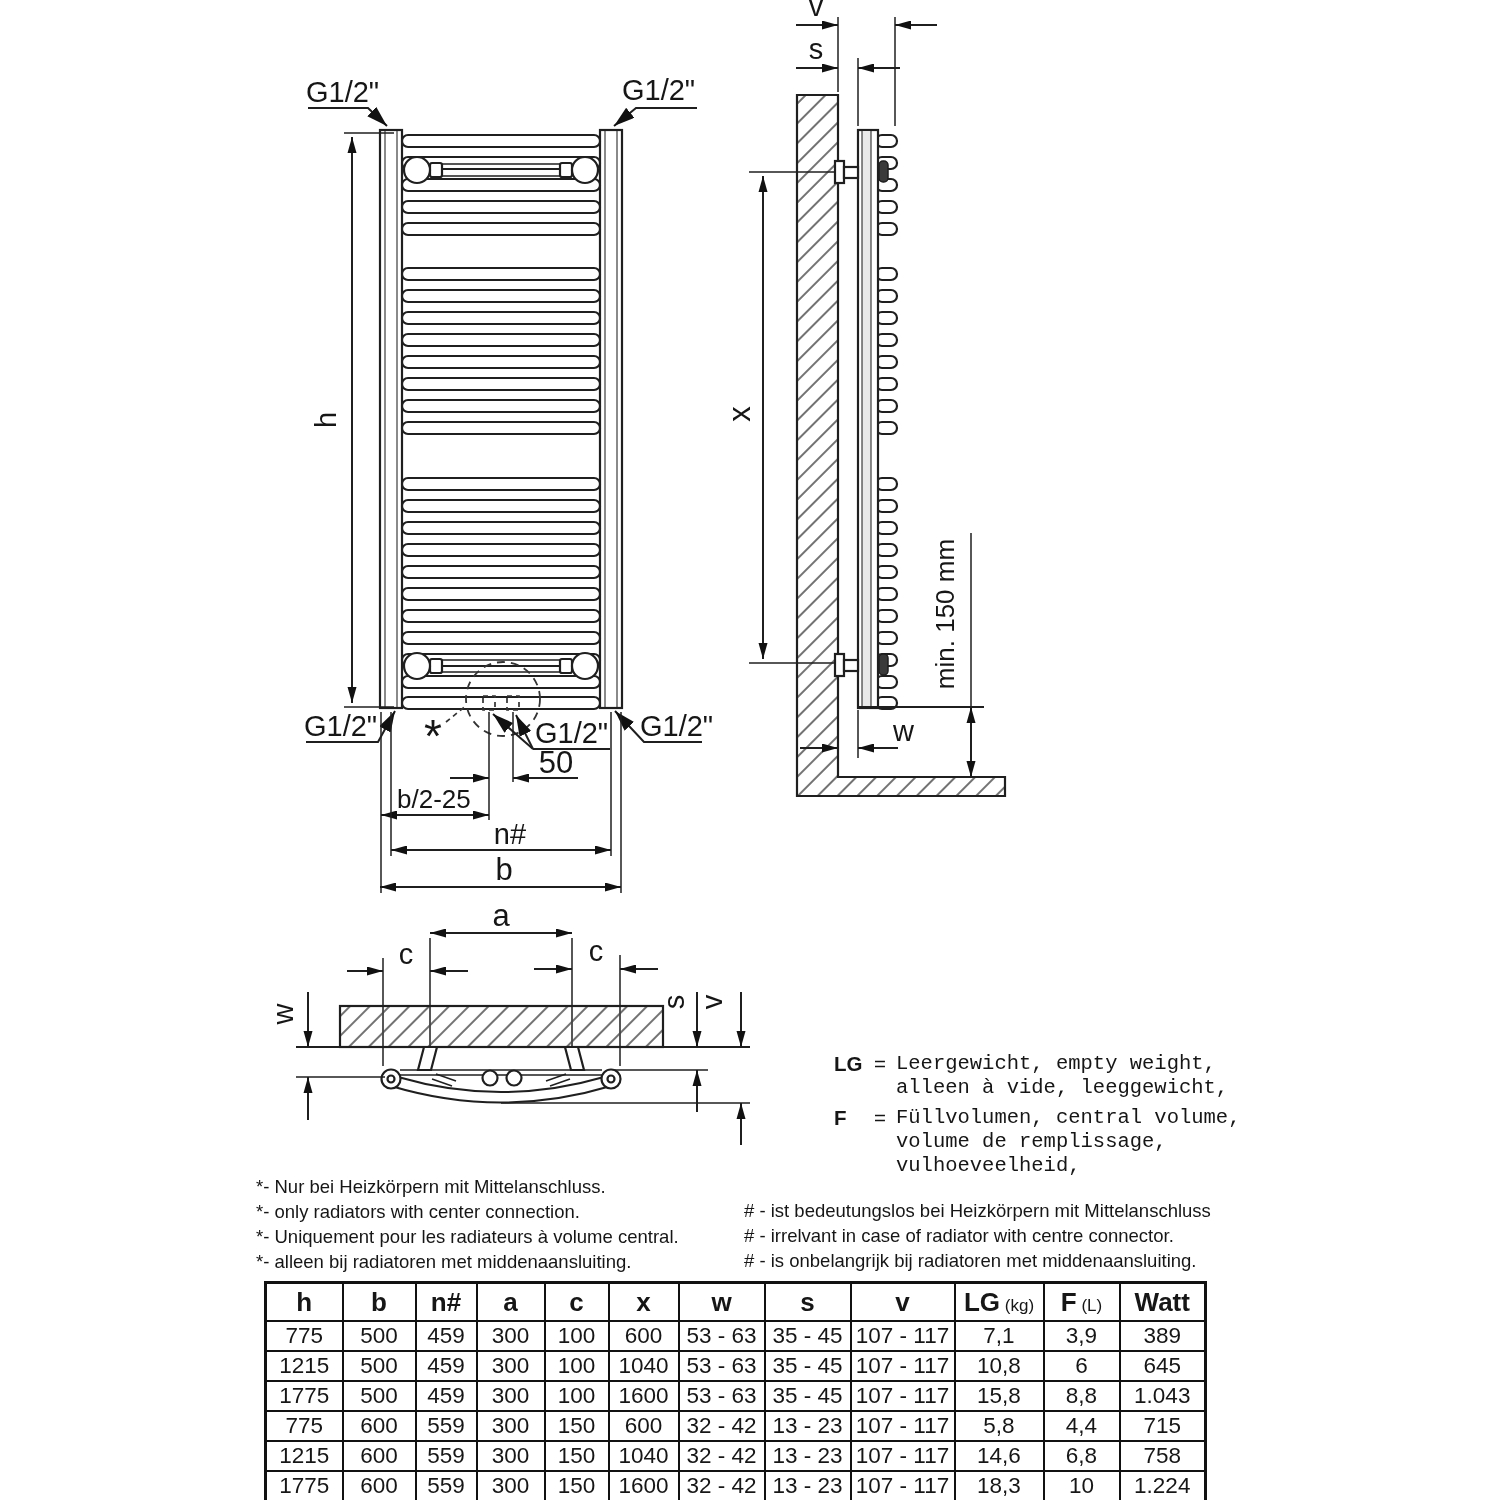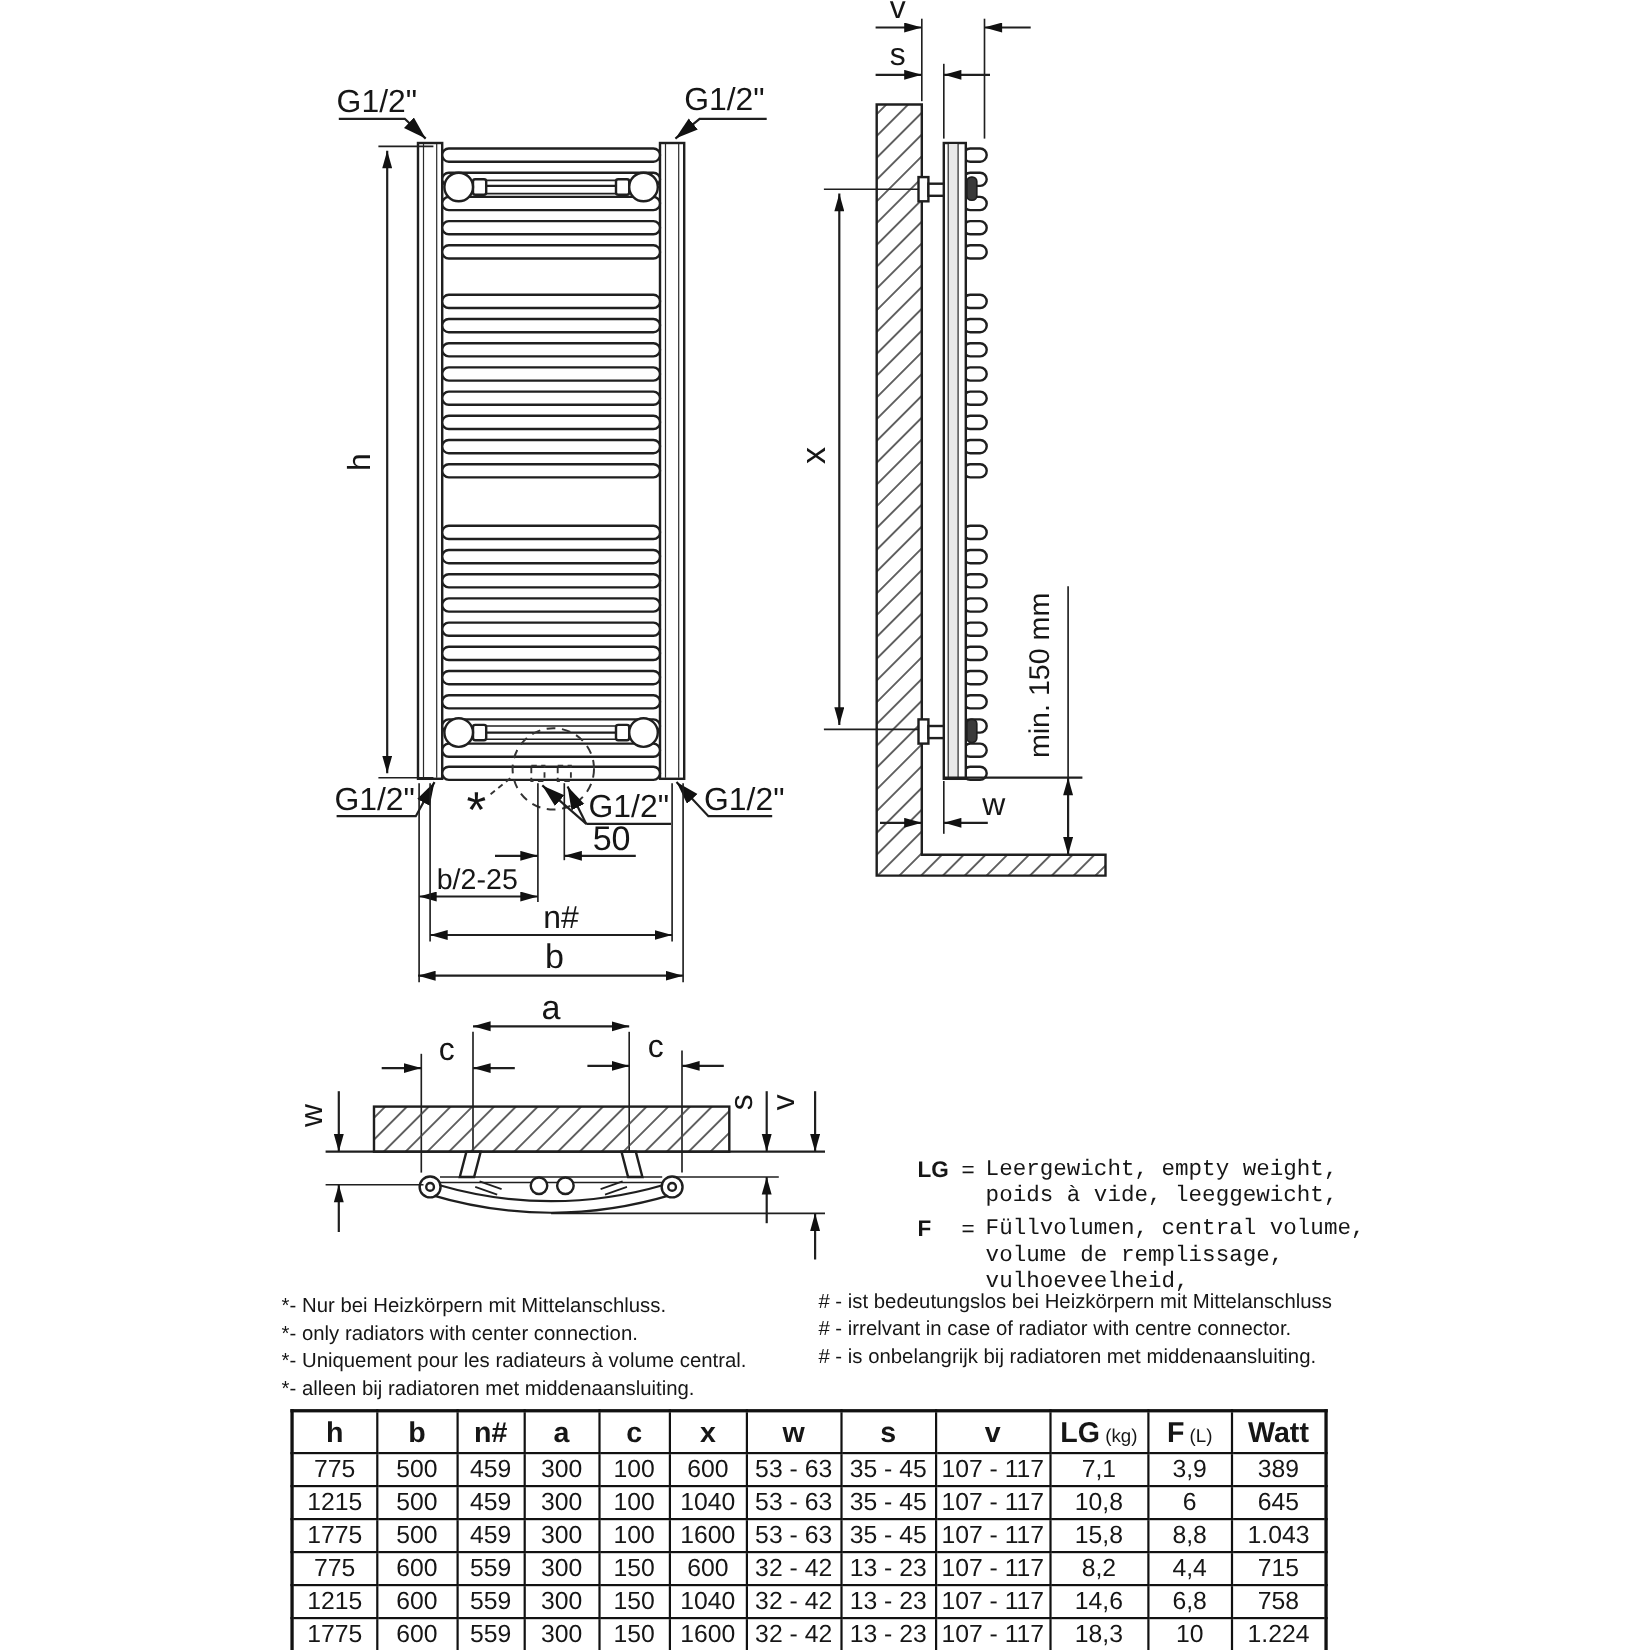--- a/index.html
+++ b/index.html
@@ -20,21 +20,21 @@
   .dashed-sm{fill:none;stroke:#333;stroke-width:1.7;stroke-dasharray:5 4;}
   
   .legend{position:absolute;left:834px;top:1052px;width:430px;font-size:20.5px;line-height:24px;}
   .legend-row{display:flex;}
   .legend-term{width:40px;font-weight:bold;flex:none;}
   .legend-eq{width:22px;flex:none;}
   .legend-def{flex:1;font-family:Liberation Mono, monospace;}
   
   .fnotes{position:absolute;font-size:18.5px;line-height:25px;white-space:nowrap;}
   #fnL{left:256px;top:1174px;}
-  #fnR{left:744px;top:1170px;}
+  #fnR{left:744px;top:1198px;}
   
   .spec-table-wrap{position:absolute;left:264px;top:1281px;}
   table{border-collapse:collapse;table-layout:fixed;background:#fff;}
   table,th,td{border:2.5px solid #111;}
   table{border-width:3px;}
   th{height:36px;font-size:26px;font-weight:bold;text-align:center;padding:0;}
   td{height:28px;font-size:22.5px;text-align:center;padding:0;white-space:nowrap;}
   .hsub{font-size:17px;font-weight:normal;margin-top:44px;}
 </style>
 </head>
@@ -324,21 +324,21 @@
     </g>
   </g>
 </svg>
 
   <div class="legend">
     <div class="legend-row">
       <span class="legend-term">LG</span>
       <span class="legend-eq">=</span>
       <span class="legend-def">
         <span>Leergewicht, empty weight,</span><br>
-        <span>poids à vide, leeggewicht,</span>
+        <span>alleen à vide, leeggewicht,</span>
       </span>
     </div>
     <div class="legend-row" style="margin-top:6px;">
       <span class="legend-term">F</span>
       <span class="legend-eq">=</span>
       <span class="legend-def">
         <span>Füllvolumen, central volume,</span><br>
         <span>volume de remplissage, vulhoeveelheid,</span>
       </span>
     </div>
@@ -434,21 +434,21 @@
           <tr>
             <td>775</td>
             <td>600</td>
             <td>559</td>
             <td>300</td>
             <td>150</td>
             <td>600</td>
             <td>32 - 42</td>
             <td>13 - 23</td>
             <td>107 - 117</td>
-            <td>8,2</td>
+            <td>5,8</td>
             <td>4,4</td>
             <td>715</td>
           </tr>
           <tr>
             <td>1215</td>
             <td>600</td>
             <td>559</td>
             <td>300</td>
             <td>150</td>
             <td>1040</td>

